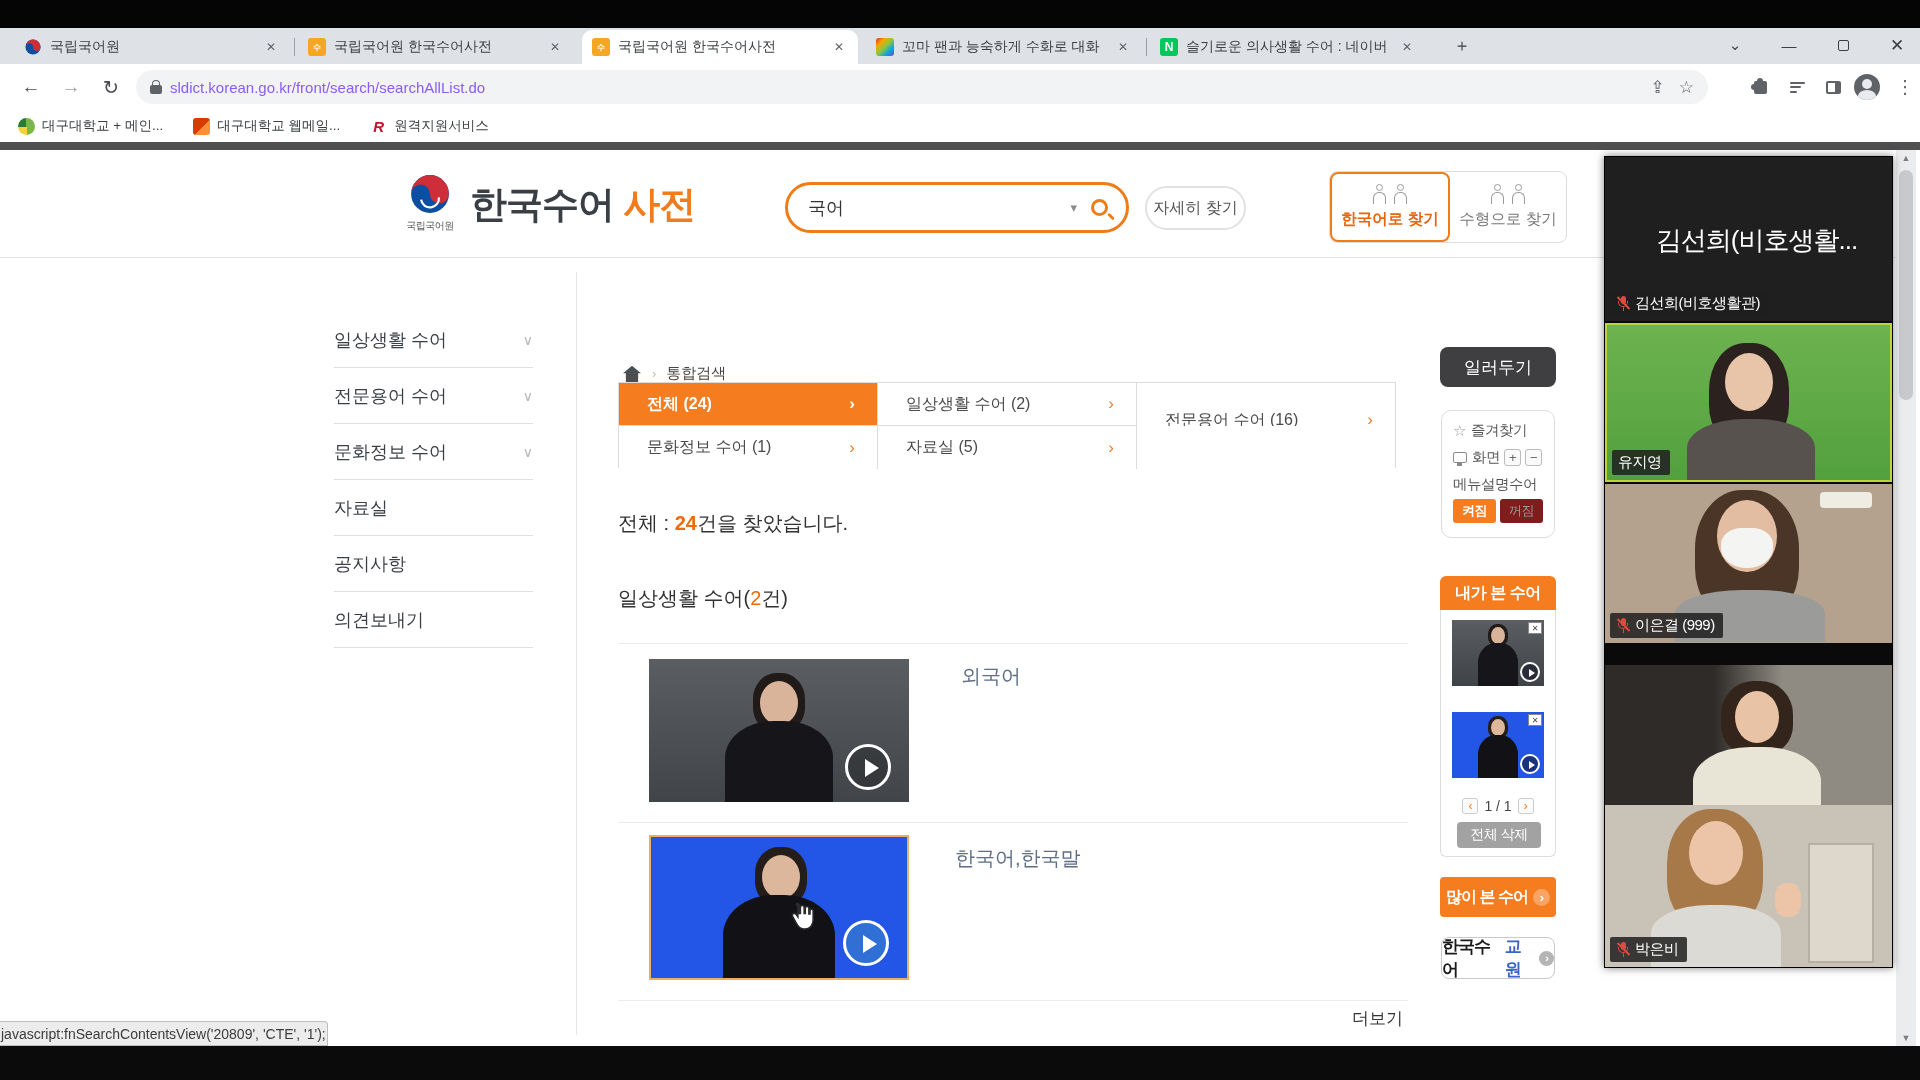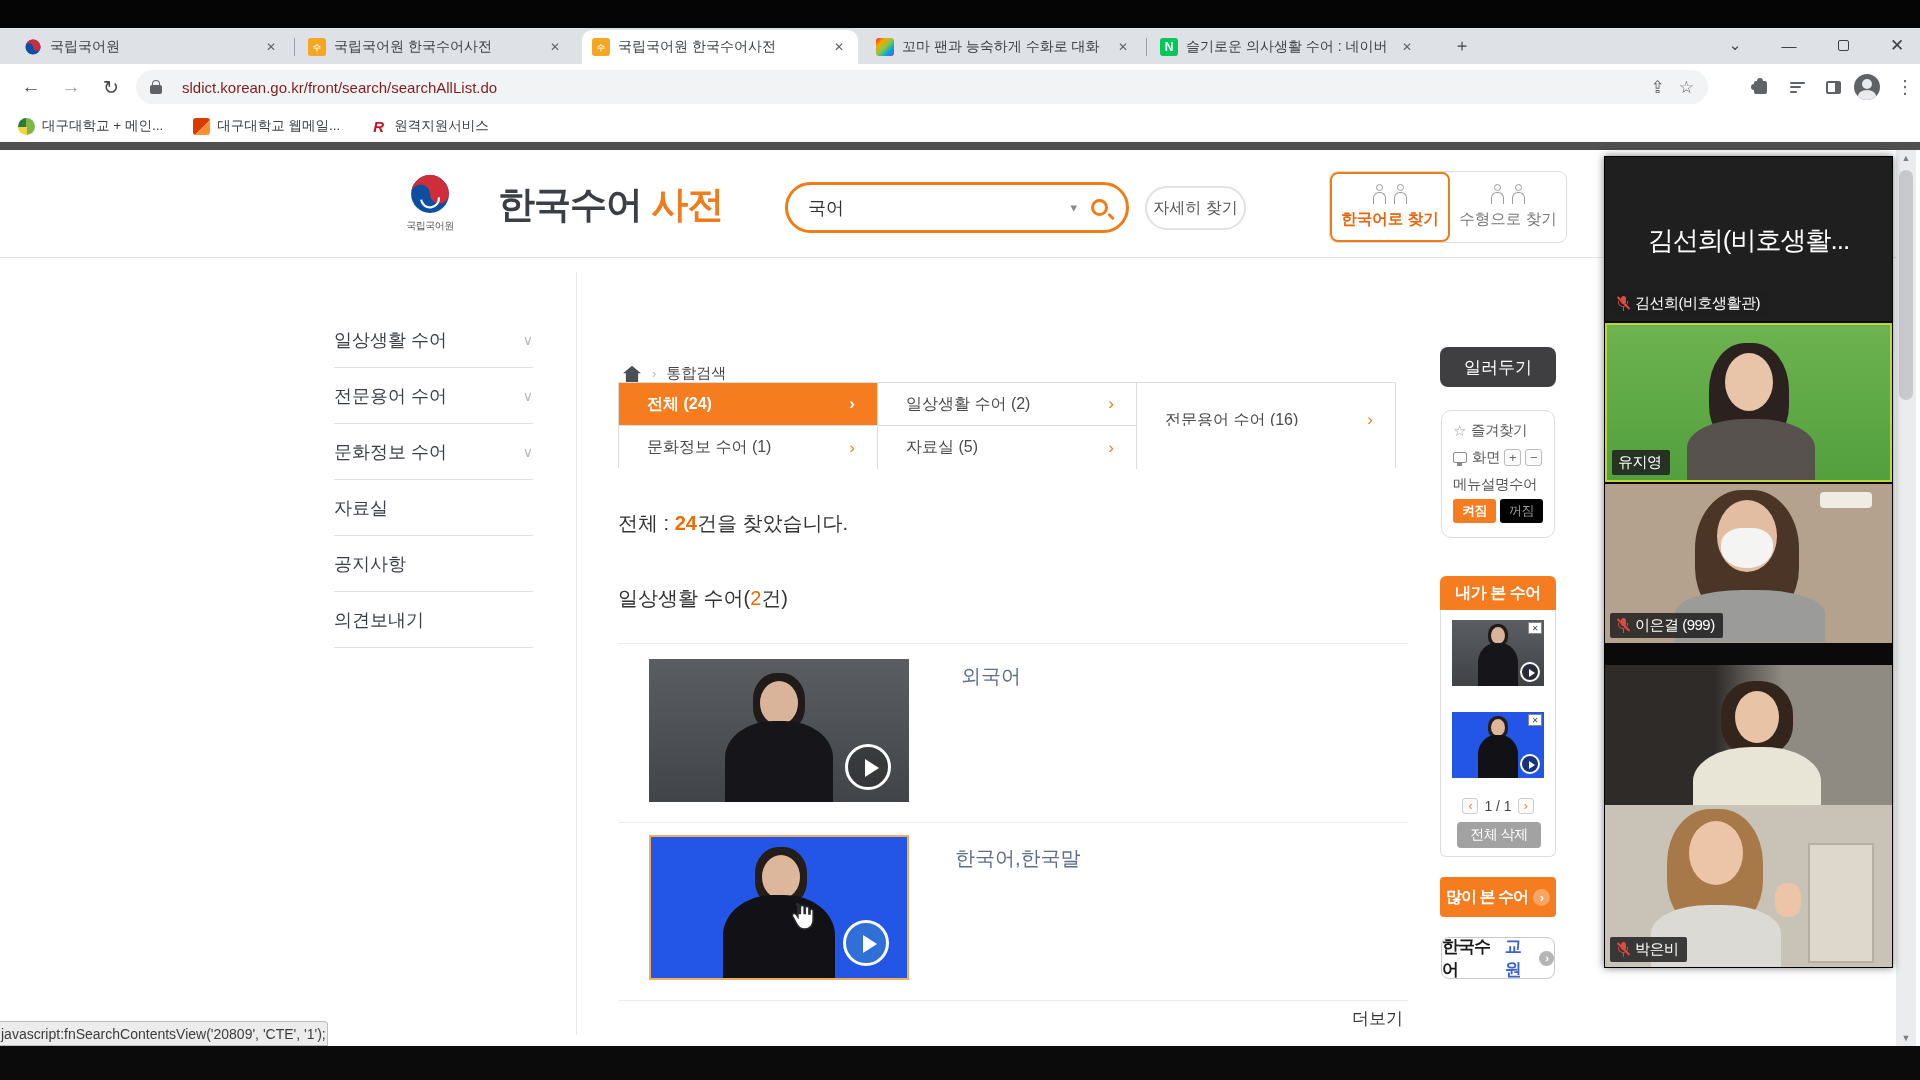--- a/index.html
+++ b/index.html
@@ -15,21 +15,21 @@
   .tab.active{background:#fff;}
   .tab .title{white-space:nowrap;overflow:hidden;flex:1;margin:0 8px;}
   .tab .x{color:#5f6368;font-size:12px;width:18px;height:18px;line-height:18px;text-align:center;border-radius:50%;}
   .tabsep{position:absolute;top:10px;width:1px;height:18px;background:#9aa0a6;}
   .favicon{width:18px;height:18px;border-radius:3px;flex:0 0 18px;display:flex;align-items:center;justify-content:center;}
   .win-btn{position:absolute;top:0px;width:46px;height:34px;color:#3c4043;font-size:15px;display:flex;align-items:center;justify-content:center;}
   .restore-glyph{width:11px;height:11px;border:1.5px solid #3c4043;border-radius:2px;}
   .toolbar{left:0;top:64px;width:1920px;height:46px;background:#fff;}
   .navico{position:absolute;top:8px;width:30px;height:30px;display:flex;align-items:center;justify-content:center;font-size:19px;color:#45484c;}
   .omnibox{position:absolute;left:136px;top:6px;width:1572px;height:34px;background:#f1f3f4;border-radius:17px;display:flex;align-items:center;padding:0 14px;}
-  .omnibox .url{font-size:15px;color:#7f1d1d;margin-left:20px;flex:1;}
+  .omnibox .url{font-size:15px;color:#8b5cf6;margin-left:8px;flex:1;}
   .lock{width:12px;height:14px;position:relative;}
   .lock i{position:absolute;left:1.5px;top:0;width:8px;height:8px;border:1.5px solid #5f6368;border-radius:4px 4px 0 0;border-bottom:none;}
   .lock b{position:absolute;left:0;top:5px;width:12px;height:9px;background:#5f6368;border-radius:2px;}
   .obx-ic{color:#5f6368;font-size:17px;margin-left:14px;}
   .tb-right{position:absolute;top:8px;height:30px;display:flex;align-items:center;justify-content:center;width:30px;color:#5f6368;}
   .puz{width:13px;height:13px;background:#5f6368;border-radius:2px;position:relative;}
   .puz i{position:absolute;width:6px;height:6px;background:#5f6368;border-radius:50%;}
   .puz .b1{top:-3px;left:3.5px;}.puz .b2{left:-3px;top:3.5px;}
   .mlist i{display:block;height:2px;background:#5f6368;margin:2.5px 0;border-radius:1px;}
   .spanel{width:15px;height:13px;border:2px solid #5f6368;border-radius:2px;position:relative;}
@@ -98,40 +98,40 @@
 
   
   .guidebtn{left:1440px;top:347px;width:116px;height:40px;background:#3f3f41;border-radius:8px;color:#fff;font-size:17px;display:flex;align-items:center;justify-content:center;}
   .optbox{left:1441px;top:410px;width:114px;height:128px;border:1px solid #ddd;border-radius:10px;background:#fff;padding:10px 0 0 11px;}
   .optrow{display:flex;align-items:center;margin-bottom:8px;font-size:14.5px;color:#555;letter-spacing:-0.5px;}
   .star{color:#999;font-size:15px;margin-right:5px;}
   .monitor{width:14px;height:11px;border:1.5px solid #8a8a8a;border-radius:2px;margin-right:5px;position:relative;}
   .monitor i{position:absolute;left:3px;top:10px;width:5px;height:3px;background:#8a8a8a;}
   .zbox{width:17px;height:17px;border:1px solid #bbb;border-radius:3px;margin-left:4px;display:flex;align-items:center;justify-content:center;font-size:13px;color:#666;background:#fafafa;}
   .tglon{background:#f57d1f;color:#fff;font-weight:bold;font-size:13px;padding:3px 9px;border-radius:3px;}
-  .tgloff{background:#000000;color:#999;font-size:13px;padding:3px 9px;border-radius:3px;margin-left:4px;}
+  .tgloff{background:#7f1d1d;color:#999;font-size:13px;padding:3px 9px;border-radius:3px;margin-left:4px;}
 
   .myhead{left:1440px;top:576px;width:116px;height:34px;background:#f57d1f;border-radius:6px 6px 0 0;color:#fff;font-weight:bold;font-size:16px;display:flex;align-items:center;justify-content:center;letter-spacing:-0.5px;}
   .mybody{left:1440px;top:610px;width:116px;height:247px;border:1px solid #ddd;border-top:none;border-radius:0 0 6px 6px;background:#fff;}
   .minithumb{position:absolute;left:11px;width:92px;height:66px;overflow:hidden;}
   .mini-x{position:absolute;right:2px;top:2px;width:14px;height:12px;background:#fff;border:1px solid #888;font-size:8px;color:#444;display:flex;align-items:center;justify-content:center;}
   .miniplay{position:absolute;right:4px;bottom:4px;width:20px;height:20px;border:2px solid #fff;border-radius:50%;background:rgba(20,20,40,.55);}
   .miniplay i{position:absolute;left:7px;top:5px;width:0;height:0;border-left:6px solid #fff;border-top:4px solid transparent;border-bottom:4px solid transparent;}
   .pager{position:absolute;left:0;top:188px;width:100%;display:flex;align-items:center;justify-content:center;font-size:14px;color:#444;gap:6px;}
   .pgbox{width:16px;height:16px;border:1px solid #ccc;border-radius:3px;background:#fbfbfb;color:#f57d1f;font-size:12px;display:flex;align-items:center;justify-content:center;}
   .delbtn{position:absolute;left:16px;top:212px;width:84px;height:26px;background:#a2a2a2;border-radius:4px;color:#fff;font-size:14px;display:flex;align-items:center;justify-content:center;letter-spacing:-0.5px;}
   .popbtn{left:1440px;top:877px;width:116px;height:40px;background:#f57d1f;border-radius:4px;color:#fff;font-weight:bold;font-size:16px;display:flex;align-items:center;justify-content:center;gap:5px;letter-spacing:-1px;}
   .popbtn .circ{width:17px;height:17px;border-radius:50%;background:rgba(255,255,255,.3);color:#fff;font-size:13px;display:flex;align-items:center;justify-content:center;}
   .teachbox{left:1441px;top:937px;width:114px;height:42px;border:1px solid #c9c9c9;border-radius:8px;background:#fff;display:flex;align-items:center;justify-content:center;font-size:17px;font-weight:bold;color:#1a1a1a;letter-spacing:-1px;}
   .teachbox .acc{color:#3a62c9;}
   .teachbox .circ{width:15px;height:15px;border-radius:50%;background:#b5b5b5;color:#fff;font-size:11px;display:flex;align-items:center;justify-content:center;margin-left:3px;}
 
   
   .meeting{left:1604px;top:156px;width:289px;height:812px;background:#0a0a0a;border:1px solid #000;box-shadow:0 0 8px rgba(0,0,0,.5);}
-  .tile{position:absolute;left:0;width:287px;overflow:hidden;}
+  .tile{position:absolute;left:0;width:287px;overflow:hidden;padding-left:8px;}
   .chip{position:absolute;left:5px;bottom:5px;background:rgba(30,30,30,.85);color:#fff;font-size:15px;display:flex;align-items:center;padding:3px 8px 3px 6px;gap:5px;border-radius:2px;letter-spacing:-0.5px;}
   .bigname{position:absolute;width:100%;text-align:center;color:#fff;font-size:26px;letter-spacing:-1px;}
   .micmute{width:14px;height:15px;position:relative;flex:0 0 14px;}
   .micmute i{position:absolute;left:4.5px;top:0;width:5px;height:8px;background:#e04a3f;border-radius:3px;}
   .micmute u{position:absolute;left:2px;top:5px;width:10px;height:6px;border:1.5px solid #e04a3f;border-top:none;border-radius:0 0 6px 6px;}
   .micmute b{position:absolute;left:6.5px;top:11px;width:1.5px;height:4px;background:#e04a3f;}
   .micmute s{position:absolute;left:-1px;top:6px;width:17px;height:2px;background:#e04a3f;transform:rotate(45deg);transform-origin:center;}
 
   
   .scrollbar{left:1896px;top:150px;width:20px;height:896px;background:#ebecee;}
@@ -249,21 +249,21 @@
 
   <div class="abs siteheader">
     <div class="abs" style="left:400px;top:24px;width:60px;text-align:center;">
       <svg width="40" height="40" viewBox="0 0 36 36">
           <circle cx="18" cy="18" r="17" fill="#0b4ea2"></circle>
           <path d="M1 18a17 17 0 0 1 34 0 8.5 8.5 0 0 1-17 0 8.5 8.5 0 0 0-17 0z" fill="#cd2e3a"></path>
           <path d="M10 23a8 8 0 0 0 16-2" stroke="#fff" stroke-width="2" fill="none"></path>
         </svg>
       <div class="org">국립국어원</div>
     </div>
-    <div class="abs sitetitle" style="left:470px;top:30px;margin-left:28px;">
+    <div class="abs sitetitle" style="left:470px;top:30px;">
       <span>한국수어</span> <span class="accent">사전</span>
     </div>
     <div class="searchpill">
       <input value="국어" style="">
       <span class="caret">▾</span>
       <span class="mag">
           <i></i>
         </span>
     </div>
     <div class="detailbtn">자세히 찾기</div>

